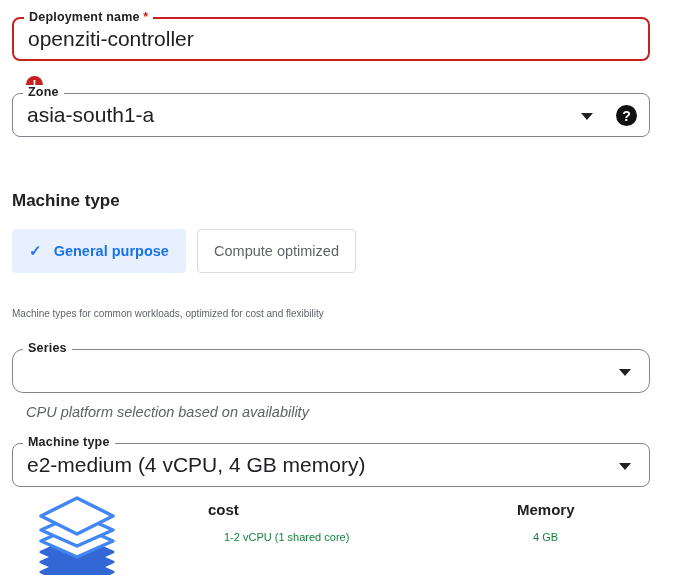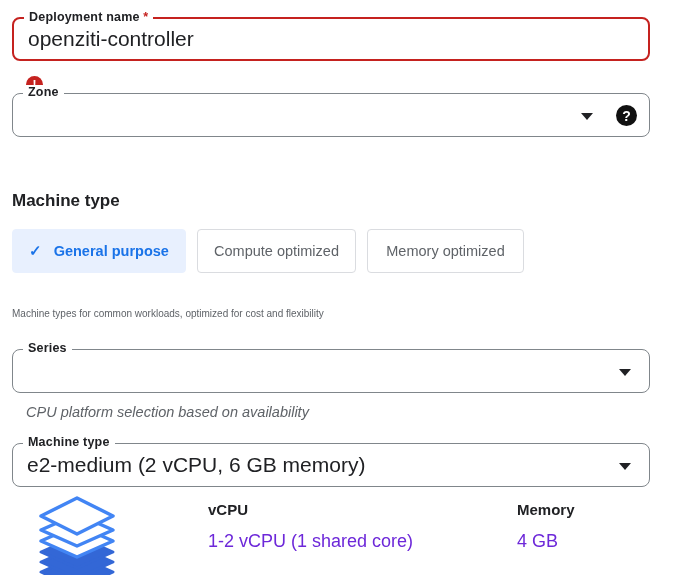--- a/index.html
+++ b/index.html
@@ -86,99 +86,97 @@
   }
   .tab.unselected { border: 1px solid #dadce0; color: #5f6368; }
   .tab.w2 { width: 159px; text-align: center; }
   .tab.w3 { width: 157px; }
   .check-glyph { font-size: 15px; font-weight: 700; }
 
   .description {
     margin-top: 32px; font-size: 10px; color: #5f6368; line-height: 18px;
   }
 
-  .series-field { margin-top: 26px; }
+  .series-field { margin-top: 26px; border-radius: 11px; }
   .helper-text {
     margin: 10px 0 0 14px; font-size: 14.5px; color: #5f6368; line-height: 18px; font-style: italic;
   }
   .mt-field { margin-top: 22px; }
 
   
   .specs {
     margin-top: 8px;
     display: grid; grid-template-columns: 196px 309px 1fr;
   }
   .icon-cell svg { display: block; margin-left: 26px; margin-top: 0; }
   .spec-col { padding-top: 6px; }
   .spec-header { font-size: 15px; font-weight: 700; color: #202124; }
-  .spec-value { margin-top: 13px; font-size: 18px; color: #6d28d9; }
+  .spec-value { margin-top: 13px; font-size: 11px; color: #15803d; margin-left: 16px; }
 </style>
 </head>
 <body>
 
 <div class="content">
 
   <div class="outlined-field error">
     <span class="field-label"><span>Deployment name</span>
       <span class="req-marker">*</span></span>
     <input class="field-input" type="text" value="openziti-controller" style="">
   </div>
 
   <div class="error-row">
     <span class="error-icon">!</span>
   </div>
 
   <div class="outlined-field zone-field">
     <span class="field-label">Zone</span>
+    <span class="field-value">asia-south1-a</span>
     <span class="caret zone-pos"></span>
     <span class="help-icon">?</span>
   </div>
 
   <div class="section-heading">Machine type</div>
 
   <div class="tabs">
     <div class="tab selected">
       <span class="check-glyph">✓</span>
       <span>General purpose</span>
     </div>
     <div class="tab unselected w2">
       <span>Compute optimized</span>
     </div>
-    <div class="tab unselected w3">
-      <span>Memory optimized</span>
-    </div>
   </div>
 
   <div class="description">Machine types for common workloads, optimized for cost and flexibility</div>
 
   <div class="outlined-field series-field">
     <span class="field-label">Series</span>
     <span class="caret far-right"></span>
   </div>
   <div class="helper-text">CPU platform selection based on availability</div>
 
   <div class="outlined-field mt-field">
     <span class="field-label">Machine type</span>
-    <span class="field-value">e2-medium (2 vCPU, 6 GB memory)</span>
+    <span class="field-value">e2-medium (4 vCPU, 4 GB memory)</span>
     <span class="caret far-right"></span>
   </div>
 
   <div class="specs">
     <div class="icon-cell">
       <svg width="78" height="80" viewBox="0 0 78 80" aria-hidden="true">
         <path d="M39 61 L75 77 L39 93 L3 77 Z" fill="#3367d6" stroke="#3367d6" stroke-width="3" stroke-linejoin="round"></path>
         <path d="M39 51 L75 67 L39 83 L3 67 Z" fill="#3367d6" stroke="#3367d6" stroke-width="3" stroke-linejoin="round"></path>
         <path d="M39 41 L75 57 L39 73 L3 57 Z" fill="#3367d6" stroke="#3367d6" stroke-width="3" stroke-linejoin="round"></path>
         <path d="M39 30 L75 46 L39 62 L3 46 Z" fill="#ffffff" stroke="#4285f4" stroke-width="3.5" stroke-linejoin="round"></path>
         <path d="M39 19 L75 35 L39 51 L3 35 Z" fill="#ffffff" stroke="#4285f4" stroke-width="3.5" stroke-linejoin="round"></path>
         <path d="M39 3 L75 21 L39 39 L3 21 Z" fill="#ffffff" stroke="#4285f4" stroke-width="3.5" stroke-linejoin="round"></path>
       </svg>
     </div>
     <div class="spec-col">
-      <div class="spec-header">vCPU</div>
+      <div class="spec-header">cost</div>
       <div class="spec-value">1-2 vCPU (1 shared core)</div>
     </div>
     <div class="spec-col">
       <div class="spec-header">Memory</div>
       <div class="spec-value">4 GB</div>
     </div>
   </div>
 
 </div>
 

